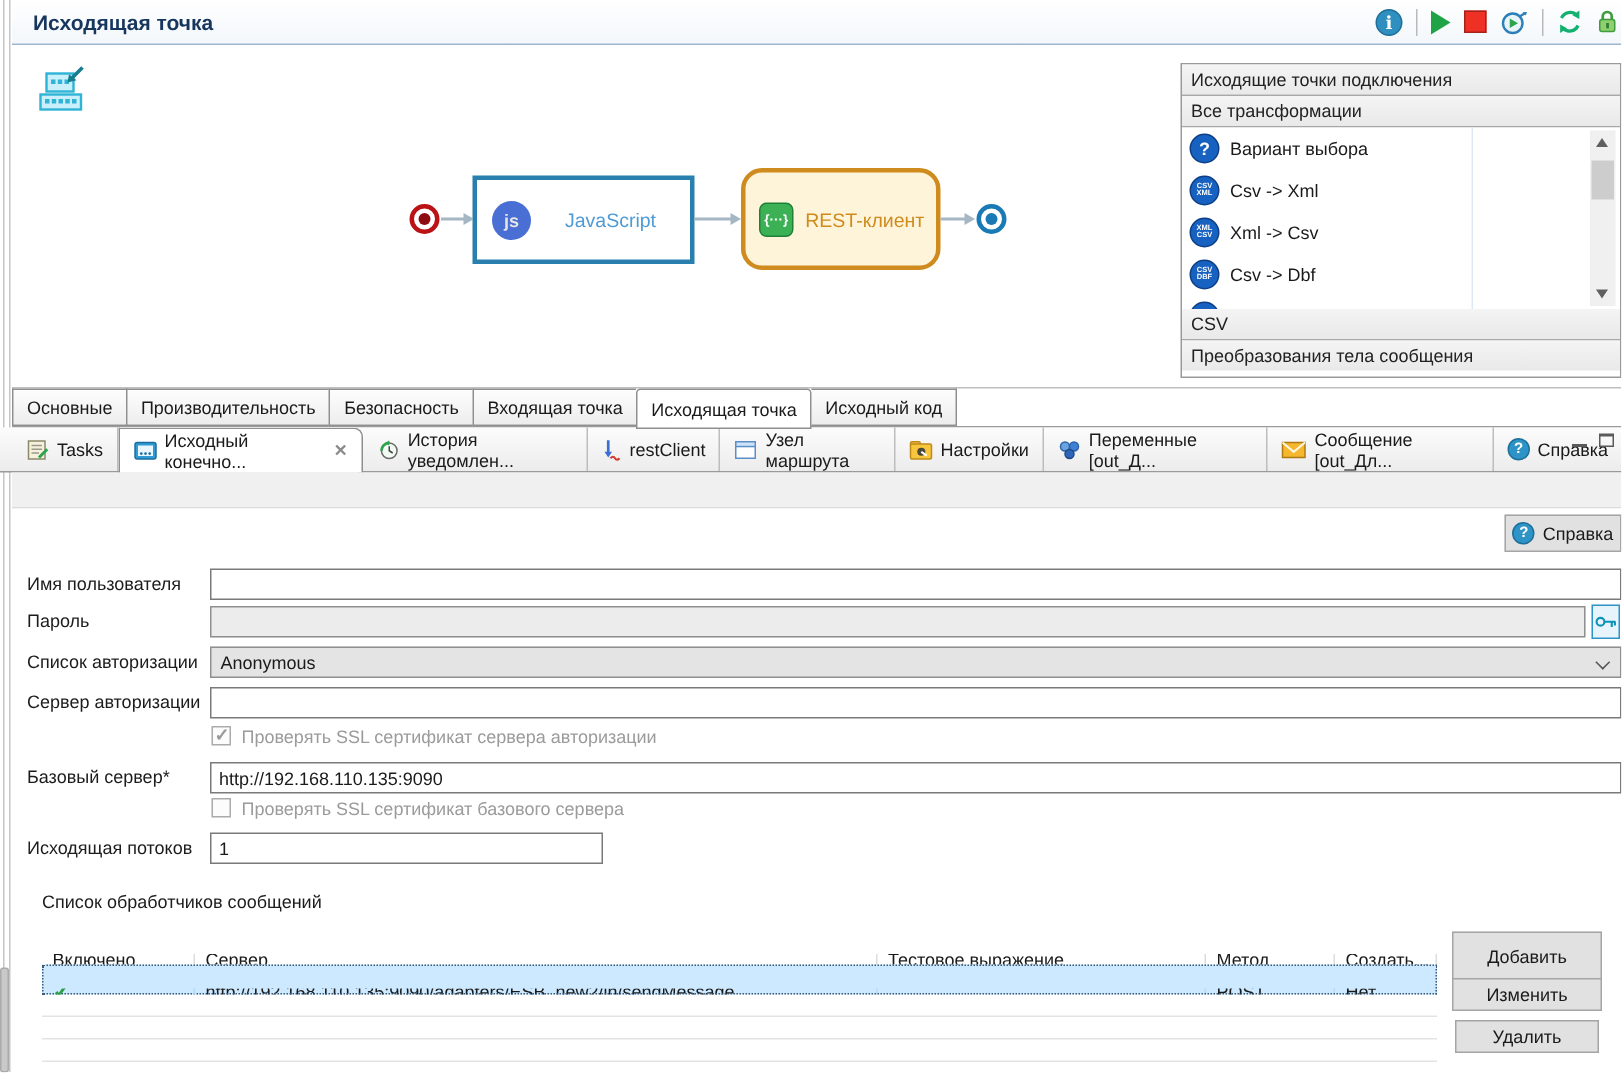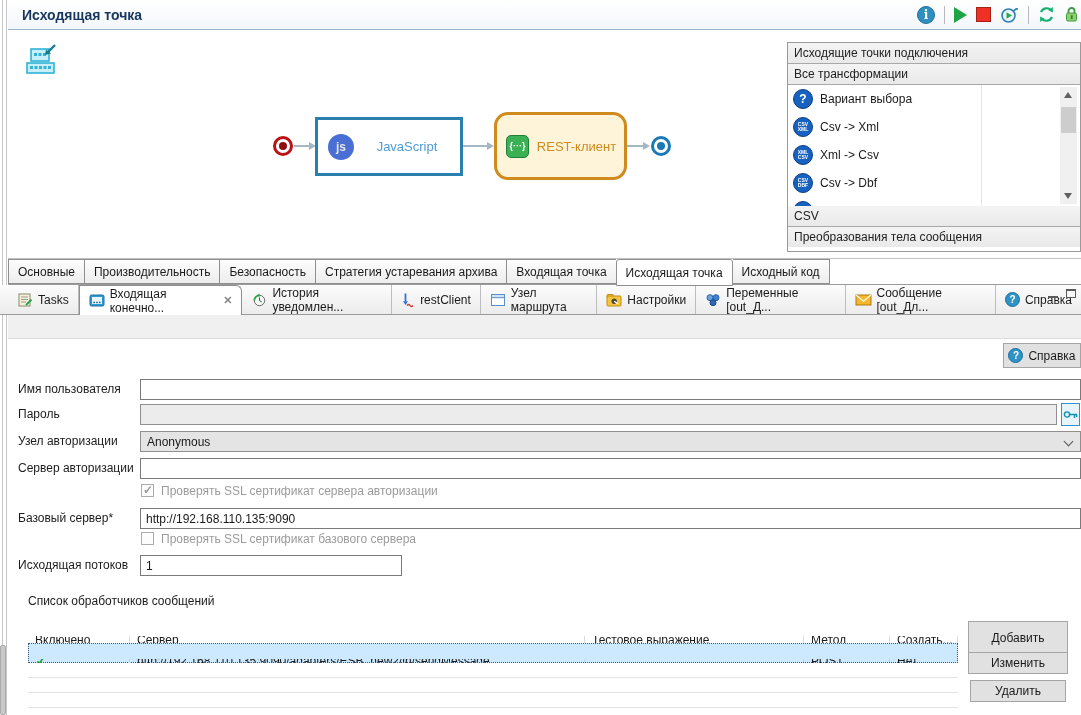--- a/index.html
+++ b/index.html
@@ -254,23 +254,20 @@
     <div class="etab">
         <span>Основные</span>
       </div>
     <div class="etab">
         <span>Производительность</span>
       </div>
     <div class="etab">
         <span>Безопасность</span>
       </div>
     <div class="etab">
-        <span>Стратегия устаревания архива</span>
-      </div>
-    <div class="etab">
         <span>Входящая точка</span>
       </div>
     <div class="etab active">
         <span>Исходящая точка</span>
       </div>
     <div class="etab">
         <span>Исходный код</span>
       </div>
   </div>
 
@@ -288,21 +285,21 @@
     <div class="vtab active">
       <span class="vicon">
           <svg width="16" height="14">
             <rect x="1" y="1" width="14" height="11" rx="1.5" fill="#2e9bd6" stroke="#1c6e9e"></rect>
             <rect x="3" y="3" width="10" height="7" fill="#eaf6fd"></rect>
             <circle cx="5.2" cy="8.4" r="0.9" fill="#1c6e9e"></circle>
             <circle cx="8" cy="8.4" r="0.9" fill="#1c6e9e"></circle>
             <circle cx="10.8" cy="8.4" r="0.9" fill="#1c6e9e"></circle>
           </svg>
         </span>
-      <span>Входящая конечно...</span>
+      <span>Исходный конечно...</span>
       <span class="tclose">✕</span>
     </div>
     <div class="vtab">
       <span class="vicon">
           <svg width="16" height="16">
             <circle cx="8.5" cy="8.5" r="5.2" fill="#f2fbf4" stroke="#6a6a6a"></circle>
             <path d="M8.5 5.5 V8.5 L10.8 10" stroke="#444" fill="none"></path>
             <path d="M3.3 8.5 A5.2 5.2 0 0 1 8.5 3.3" stroke="#2da44e" stroke-width="1.8" fill="none"></path>
             <polygon points="8.5,1.6 8.5,5 5.8,3.3" fill="#2da44e"></polygon>
           </svg>
@@ -381,21 +378,21 @@
 
     <span class="flabel" style="top:68px">Пароль</span>
     <input class="tin gray" style="left: 132px; top: 65px; width: 917px;" value="">
     <span class="keybtn" style="left:1053px; top:64px">
       <span><svg width="15" height="9">
             <circle cx="4" cy="4.5" r="2.6" fill="none" stroke="#0b93b5" stroke-width="1.4"></circle>
             <path d="M6.6 4.5 H14 M11.5 4.5 V8 M13.6 4.5 V7" stroke="#0b93b5" stroke-width="1.4" fill="none"></path>
           </svg></span>
     </span>
 
-    <span class="flabel" style="top:95px">Узел авторизации</span>
+    <span class="flabel" style="top:95px">Список авторизации</span>
     <div class="combo" style="left:132px; top:92px; width:941px">
       <span>Anonymous</span>
       <span class="chev"></span>
     </div>
 
     <span class="flabel" style="top:122px">Сервер авторизации</span>
     <input class="tin" style="left: 132px; top: 119px; width: 941px;" value="">
 
     <span class="checkbox checked" style="left:133px; top:145px"></span>
     <span class="cb-label" style="left:153px; top:145px">Проверять SSL сертификат сервера авторизации</span>

